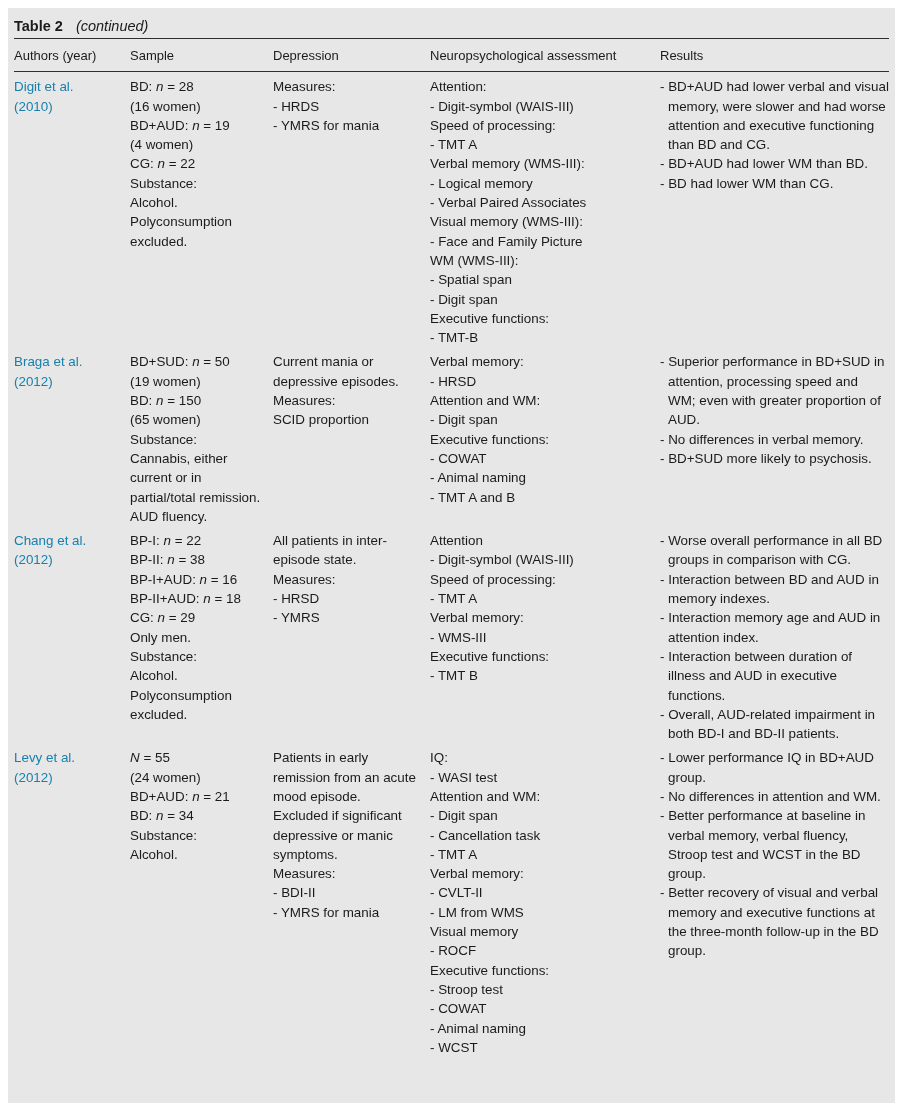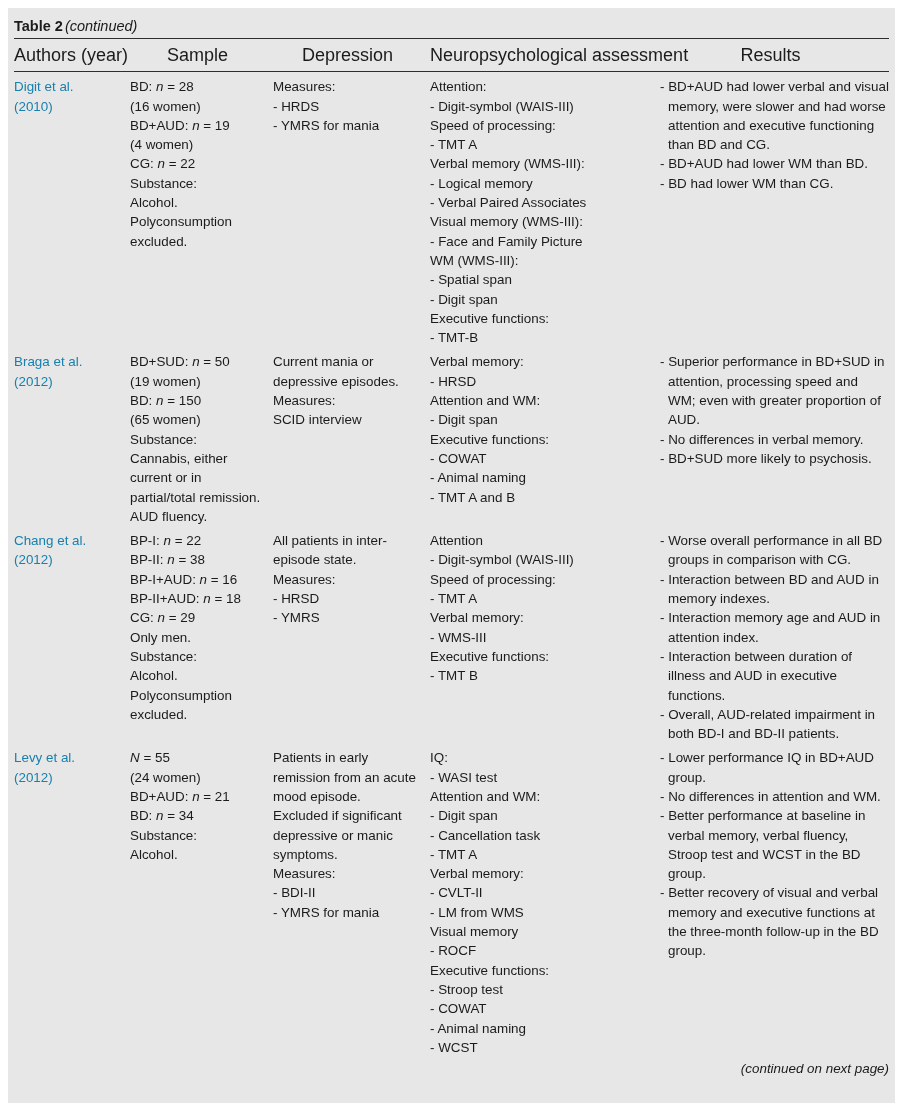--- a/index.html
+++ b/index.html
@@ -19,32 +19,32 @@
     box-sizing: border-box;
     padding: 9px 6px 0 6px;
   }
   .title-row {
     font-size: 14.5px;
     line-height: 18px;
     border-bottom: 1.5px solid var(--rule, #2e2e2e);
     padding-bottom: 3px;
   }
   .title-bold { font-weight: bold; }
-  .title-italic { font-style: italic; margin-left: 2px; }
+  .title-italic { font-style: italic; margin-left: 13px; }
   table {
     width: 875px;
     border-collapse: collapse;
     table-layout: fixed;
     font-size: 13.4px;
     line-height: 19.3px;
   }
   th {
-    text-align: center;
+    text-align: left;
     font-weight: normal;
-    font-size: 18px;
+    font-size: 13px;
     padding: 7px 8px 6px 0;
     border-bottom: 1.5px solid var(--rule, #2e2e2e);
     vertical-align: bottom;
     white-space: nowrap;
     overflow: visible;
   }
   td {
     vertical-align: top;
     padding: 5px 10px 0 0;
   }
@@ -140,21 +140,21 @@
             <div class="line">(19 women)</div>
             <div class="line">BD: <i>n</i> = 150</div>
             <div class="line">(65 women)</div>
             <div class="line">Substance:</div>
             <div class="line">Cannabis, either current or in partial/total remission.</div>
             <div class="line">AUD fluency.</div>
           </td>
           <td class="col-depression">
             <div class="line">Current mania or depressive episodes.</div>
             <div class="line">Measures:</div>
-            <div class="line">SCID interview</div>
+            <div class="line">SCID proportion</div>
           </td>
           <td class="col-assessment">
             <div class="line">Verbal memory:</div>
             <div class="line bullet">- HRSD</div>
             <div class="line">Attention and WM:</div>
             <div class="line bullet">- Digit span</div>
             <div class="line">Executive functions:</div>
             <div class="line bullet">- COWAT</div>
             <div class="line bullet">- Animal naming</div>
             <div class="line bullet">- TMT A and B</div>
@@ -246,14 +246,13 @@
           <td class="col-results">
             <div class="line bullet">- Lower performance IQ in BD+AUD group.</div>
             <div class="line bullet">- No differences in attention and WM.</div>
             <div class="line bullet">- Better performance at baseline in verbal memory, verbal fluency, Stroop test and WCST in the BD group.</div>
             <div class="line bullet">- Better recovery of visual and verbal memory and executive functions at the three-month follow-up in the BD group.</div>
           </td>
         </tr>
       </tbody>
   </table>
 
-  <div class="foot-note">(continued on next page)</div>
 </div>
 
 </body></html>

